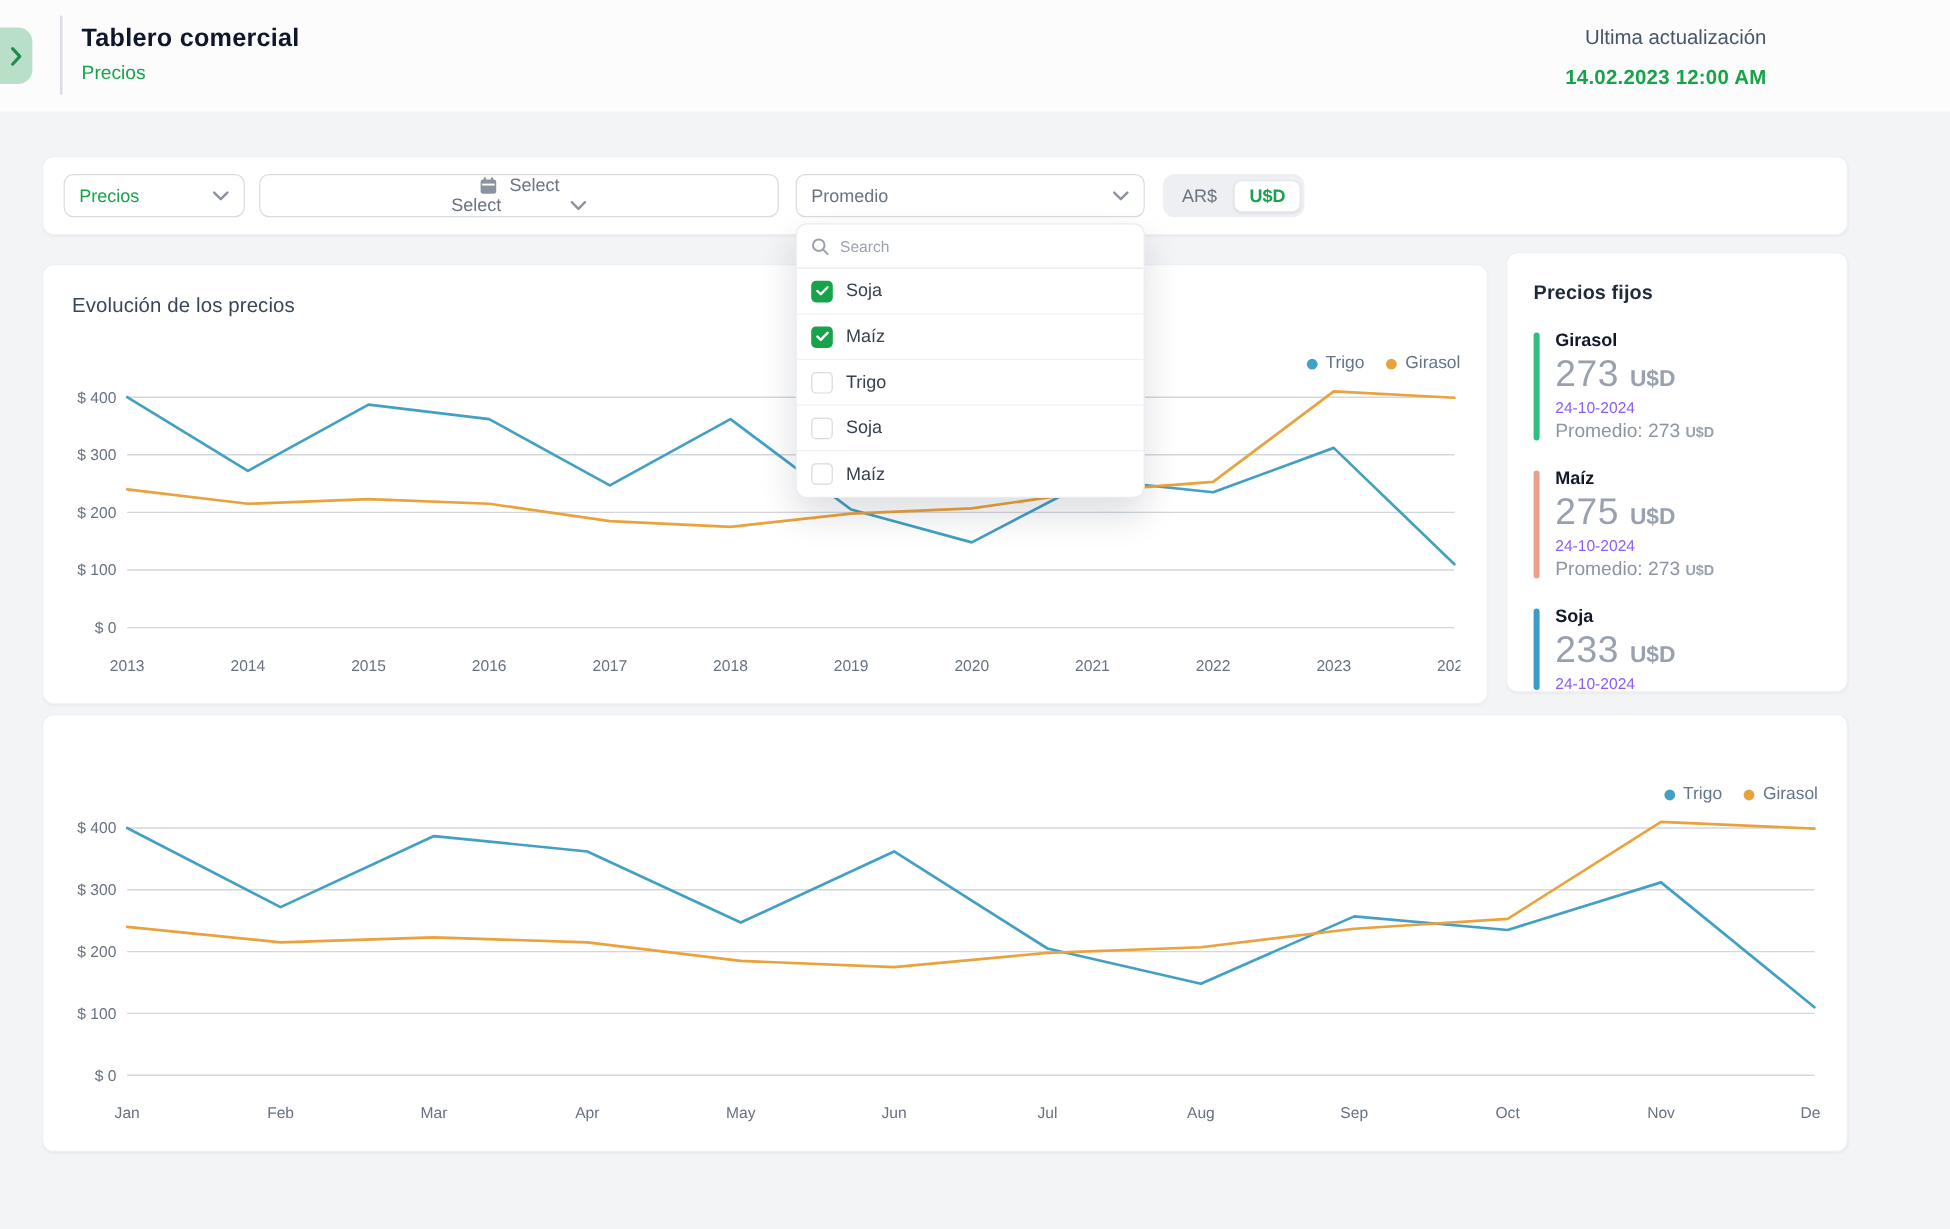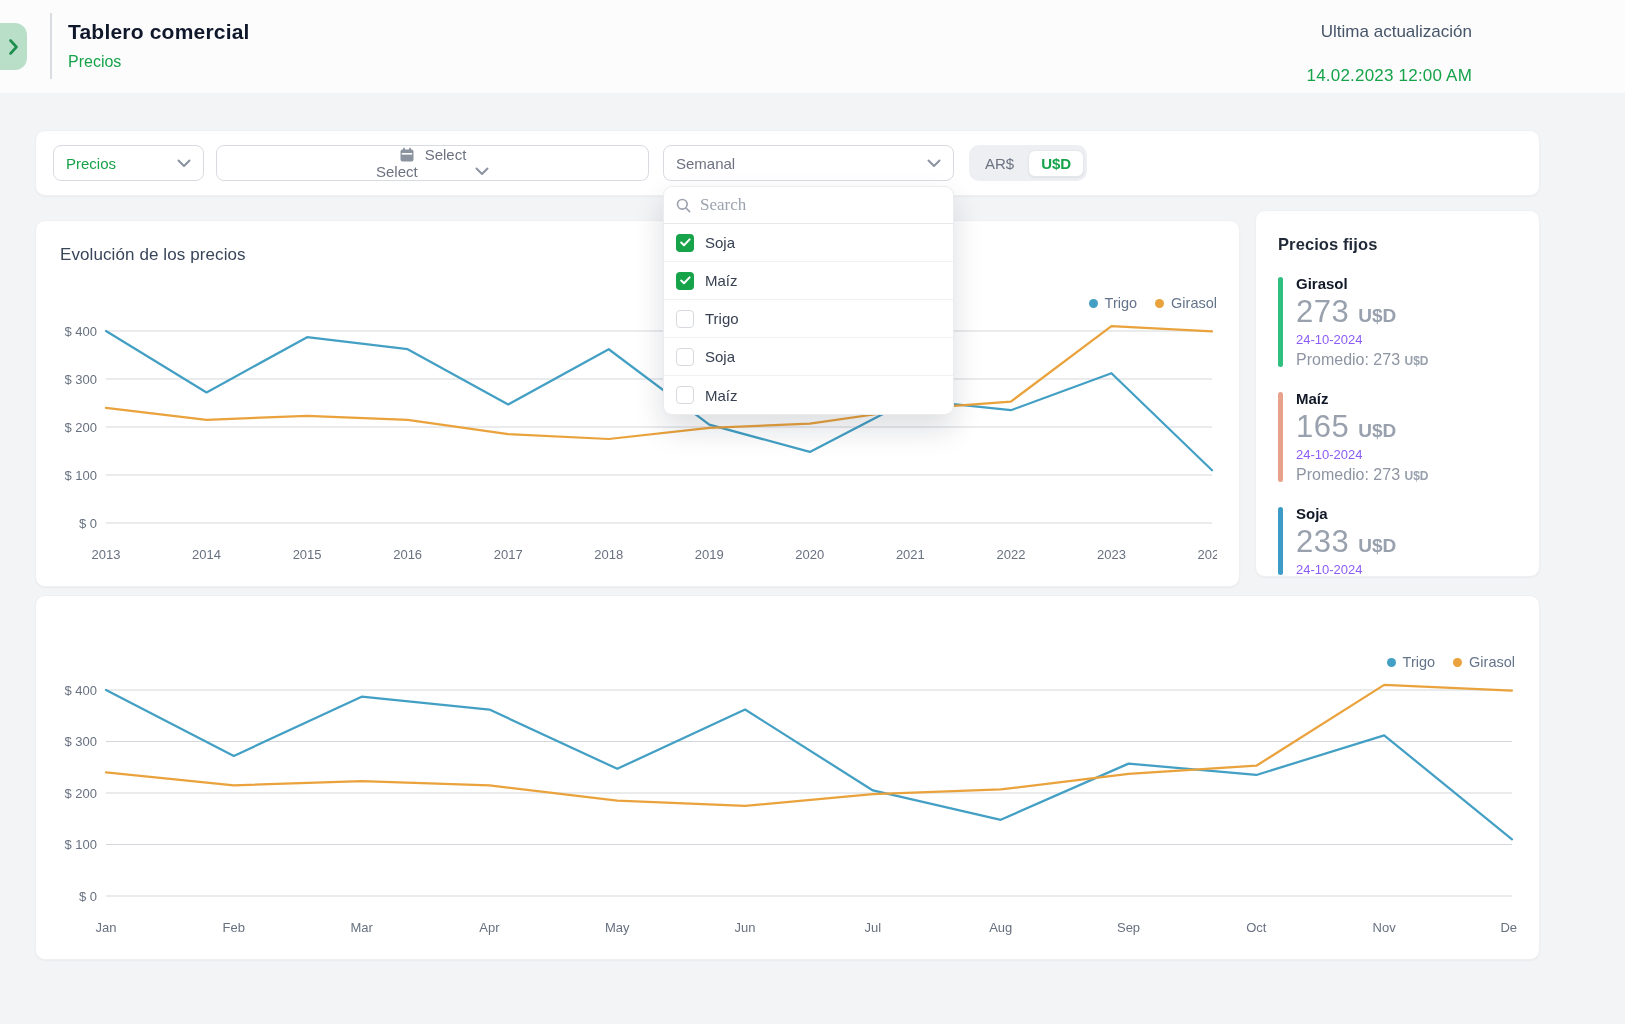--- a/index.html
+++ b/index.html
@@ -22,21 +22,21 @@
     cursor:pointer; display:flex; align-items:center; justify-content:center;
   }
   .header-divider {
     position:absolute; left:50px; top:13px; width:2px; height:66px; background:#d9dce1;
   }
   .header-titles { position:absolute; left:68px; top:20px; }
   .page-title { font-size:21px; font-weight:bold; color:#0f172a; letter-spacing:.2px; }
   .page-subtitle { margin-top:9px; font-size:16px; color:#16a34a; }
   .update-info { position:absolute; right:153px; top:22px; text-align:right; }
   .update-label { font-size:17px; color:#475569; }
-  .update-value { margin-top:24px; font-size:17px; font-weight:normal; color:#16a34a; letter-spacing:.2px; }
+  .update-value { margin-top:13px; font-size:17px; font-weight:bold; color:#16a34a; letter-spacing:.2px; }
 
   
   .card {
     position:absolute; background:#ffffff; border:1px solid #eef0f2;
     border-radius:10px; box-shadow:0 1px 2px rgba(16,24,40,.04);
   }
 
   
   .filter-card { left:35px; top:130px; width:1505px; height:66px; display:flex; align-items:center; padding-left:17px; }
   .select-box {
@@ -62,21 +62,21 @@
     box-shadow:0 1px 2px rgba(0,0,0,.06); padding:4px 12px;
   }
 
   
   .dropdown-panel {
     position:absolute; left:627px; top:55px; width:291px; z-index:60;
     background:#fff; border:1px solid #ececee; border-radius:9px;
     box-shadow:0 14px 30px rgba(15,23,42,.14); overflow:hidden;
   }
   .dd-search { height:37px; display:flex; align-items:center; gap:9px; padding:0 12px; border-bottom:1px solid #e7e9ec; }
-  .dd-search input { border:none; outline:none; font-size:17px; color:#374151; width:100%; font-family:Liberation Serif, serif; }
+  .dd-search input { border:none; outline:none; font-size:13px; color:#374151; width:100%; font-family:Liberation Sans, sans-serif; }
   .dd-search input::placeholder { color:#9ca3af; }
   .dd-option { height:38px; display:flex; align-items:center; gap:11px; padding:0 12px; border-bottom:1px solid #eff1f3; cursor:pointer; }
   .dd-option:last-child { border-bottom:none; }
   .dd-option .lbl { font-size:15px; color:#374151; }
   .cb { width:18px; height:18px; border-radius:4px; flex:0 0 auto; display:flex; align-items:center; justify-content:center; }
   .cb.checked { background:#16a34a; }
   .cb.unchecked { background:#fff; border:1px solid #d6dade; }
 
   
   .evolution-card { left:35px; top:220px; width:1205px; height:367px; padding:24px 22px 0 24px; }
@@ -164,21 +164,21 @@
       <span class="select-label">Select</span>
       <span class="chev">
         <svg width="14" height="9" viewBox="0 0 14 9">
             <path d="M1.5 1.5 L7 7 L12.5 1.5" fill="none" stroke="#8b93a1" stroke-width="2" stroke-linecap="round" stroke-linejoin="round"></path>
           </svg>
       </span>
     </div>
   </div>
 
   <div class="select-box sel-producto">
-    <span class="select-label">Semanal</span>
+    <span class="select-label">Promedio</span>
     <span class="chev">
       <svg width="14" height="9" viewBox="0 0 14 9">
           <path d="M1.5 1.5 L7 7 L12.5 1.5" fill="none" stroke="#8b93a1" stroke-width="2" stroke-linecap="round" stroke-linejoin="round"></path>
         </svg>
     </span>
   </div>
 
   <div class="currency-toggle">
     <span class="cur-opt">AR$</span>
     <span class="cur-opt active">U$D</span>
@@ -279,21 +279,21 @@
     <div class="pi-avg">
       <span>Promedio: 273</span>
       <span class="small-cur">U$D</span>
     </div>
   </div>
 
   <div class="price-item">
     <span class="accent-bar" style="background:#e8a28c;"></span>
     <div class="pi-name">Maíz</div>
     <div class="pi-value-row">
-      <span class="pi-value">165</span>
+      <span class="pi-value">275</span>
       <span class="pi-cur">U$D</span>
     </div>
     <div class="pi-date">24-10-2024</div>
     <div class="pi-avg">
       <span>Promedio: 273</span>
       <span class="small-cur">U$D</span>
     </div>
   </div>
 
   <div class="price-item">

